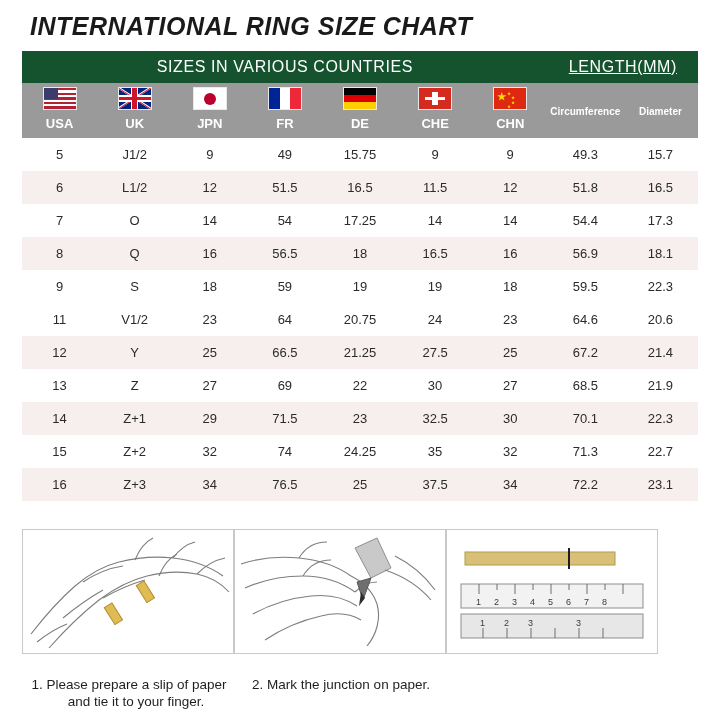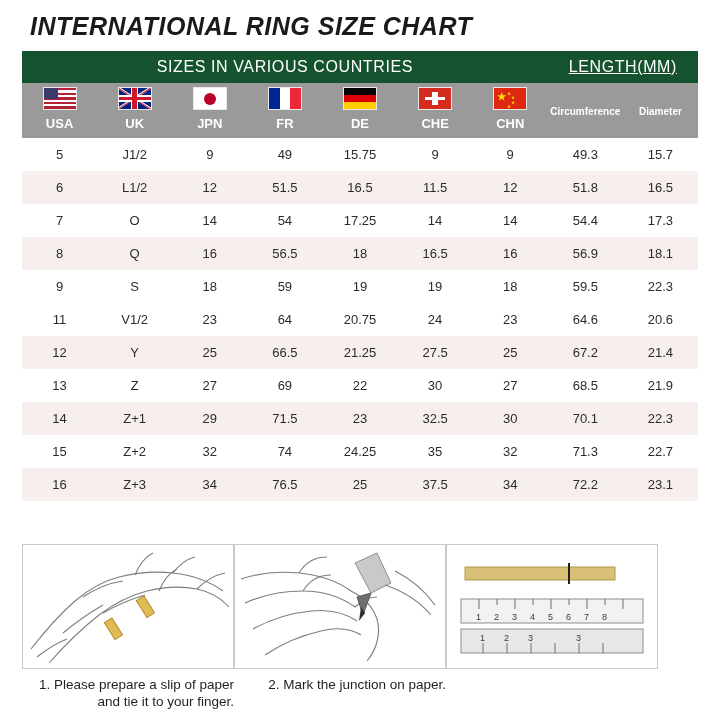--- a/index.html
+++ b/index.html
@@ -163,25 +163,25 @@
   .figure {
     width: 212px;
     height: 125px;
     border: 1px solid #c9c9c9;
     background: #ffffff;
     box-sizing: border-box;
     overflow: hidden;
     position: relative;
   }
   .caption {
-    margin-top: 7px;
+    margin-top: 22px;
     font-size: 13.5px;
     line-height: 17px;
     color: #1f1f1f;
-    text-align: right;
+    text-align: center;
     padding-left: 2px;
   }
   .caption .l2 { display: block; padding-left: 14px; }
 </style>
 </head>
 <body>
 
 <div class="page">
 
   <div class="title">INTERNATIONAL RING SIZE CHART</div>

